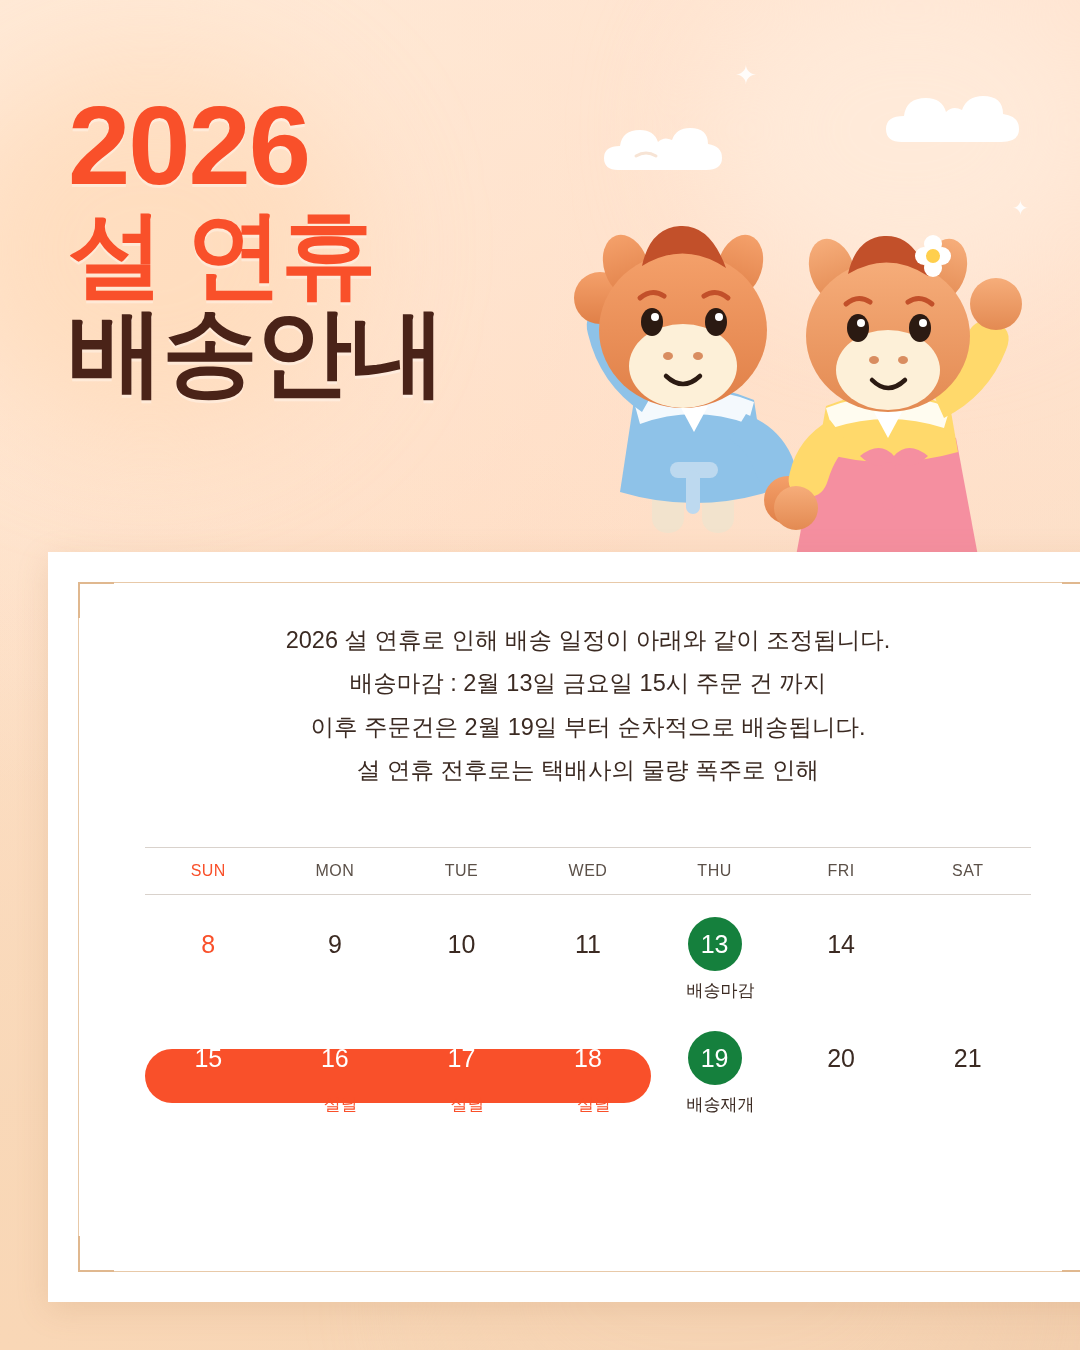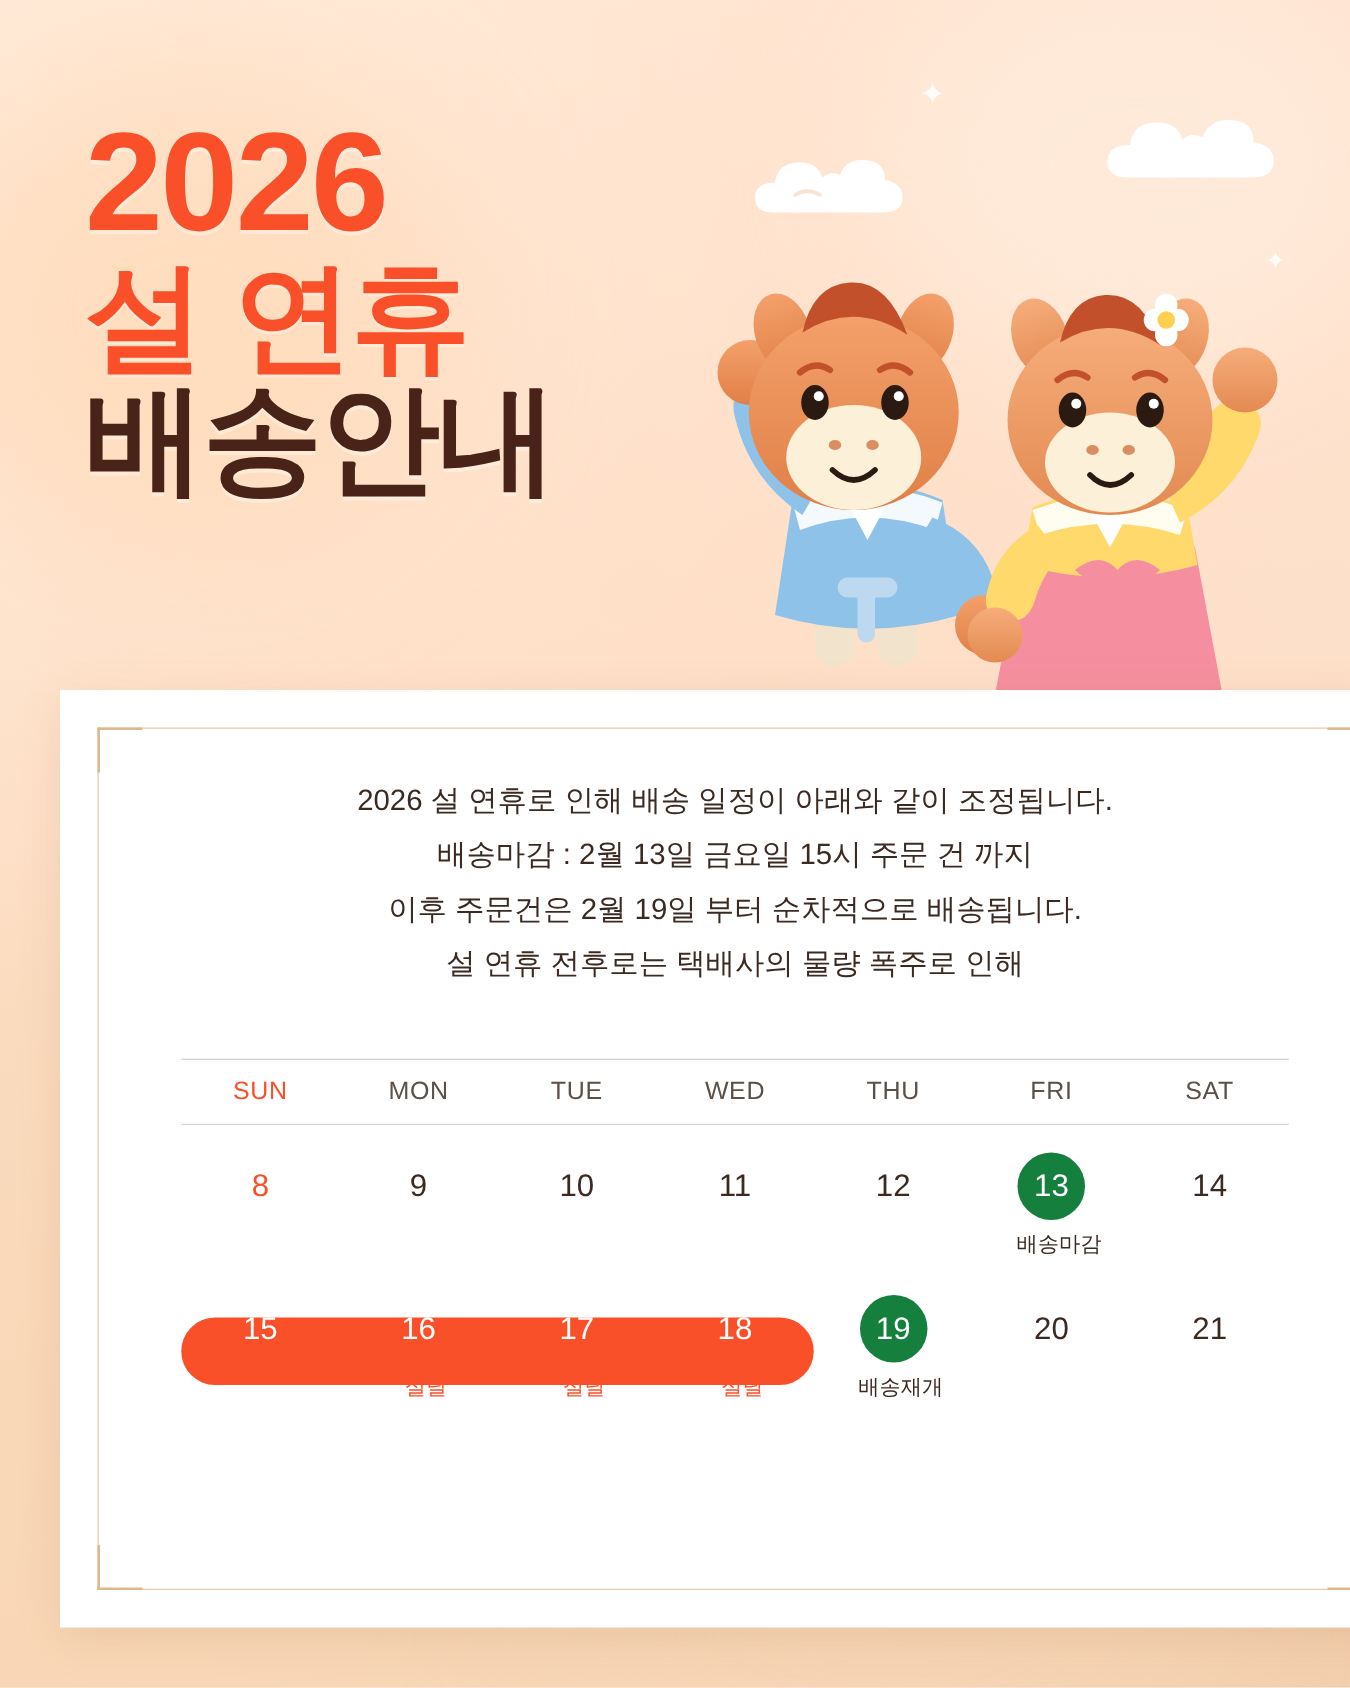--- a/index.html
+++ b/index.html
@@ -62,21 +62,21 @@
   .notice div{white-space:nowrap;}
 
   
   .cal{position:absolute;left:66px;right:66px;top:264px;}
   .cal-head{
     display:grid;grid-template-columns:repeat(7,1fr);
     border-top:1px solid #d9d2cc;border-bottom:1px solid #d9d2cc;
     padding:14px 0;
   }
   .cal-head div{
-    text-align:center;font-size:20px;color:#5b5048;letter-spacing:.5px;
+    text-align:center;font-size:16px;color:#5b5048;letter-spacing:.5px;
   }
   .cal-head div.sun{color:#f9502a;}
 
   .week{position:relative;display:grid;grid-template-columns:repeat(7,1fr);margin-top:18px;}
   .cell{position:relative;height:96px;text-align:center;}
   .num{
     position:relative;z-index:2;display:inline-flex;align-items:center;justify-content:center;
     width:54px;height:54px;margin-top:4px;font-size:25px;color:#3b2a22;
   }
   .num.sun{color:#f9502a;}
@@ -249,23 +249,20 @@
         <div class="cell">
           <span class="num">9</span>
         </div>
         <div class="cell">
           <span class="num">10</span>
         </div>
         <div class="cell">
           <span class="num">11</span>
         </div>
         <div class="cell">
-          <span class="num">12</span>
-        </div>
-        <div class="cell">
           <span class="num circle">13</span>
           <span class="tag">배송마감</span>
         </div>
         <div class="cell">
           <span class="num">14</span>
         </div>
       </div>
 
       <div class="week">
         <div class="band" style="left:0;width:57.14%;"></div>

